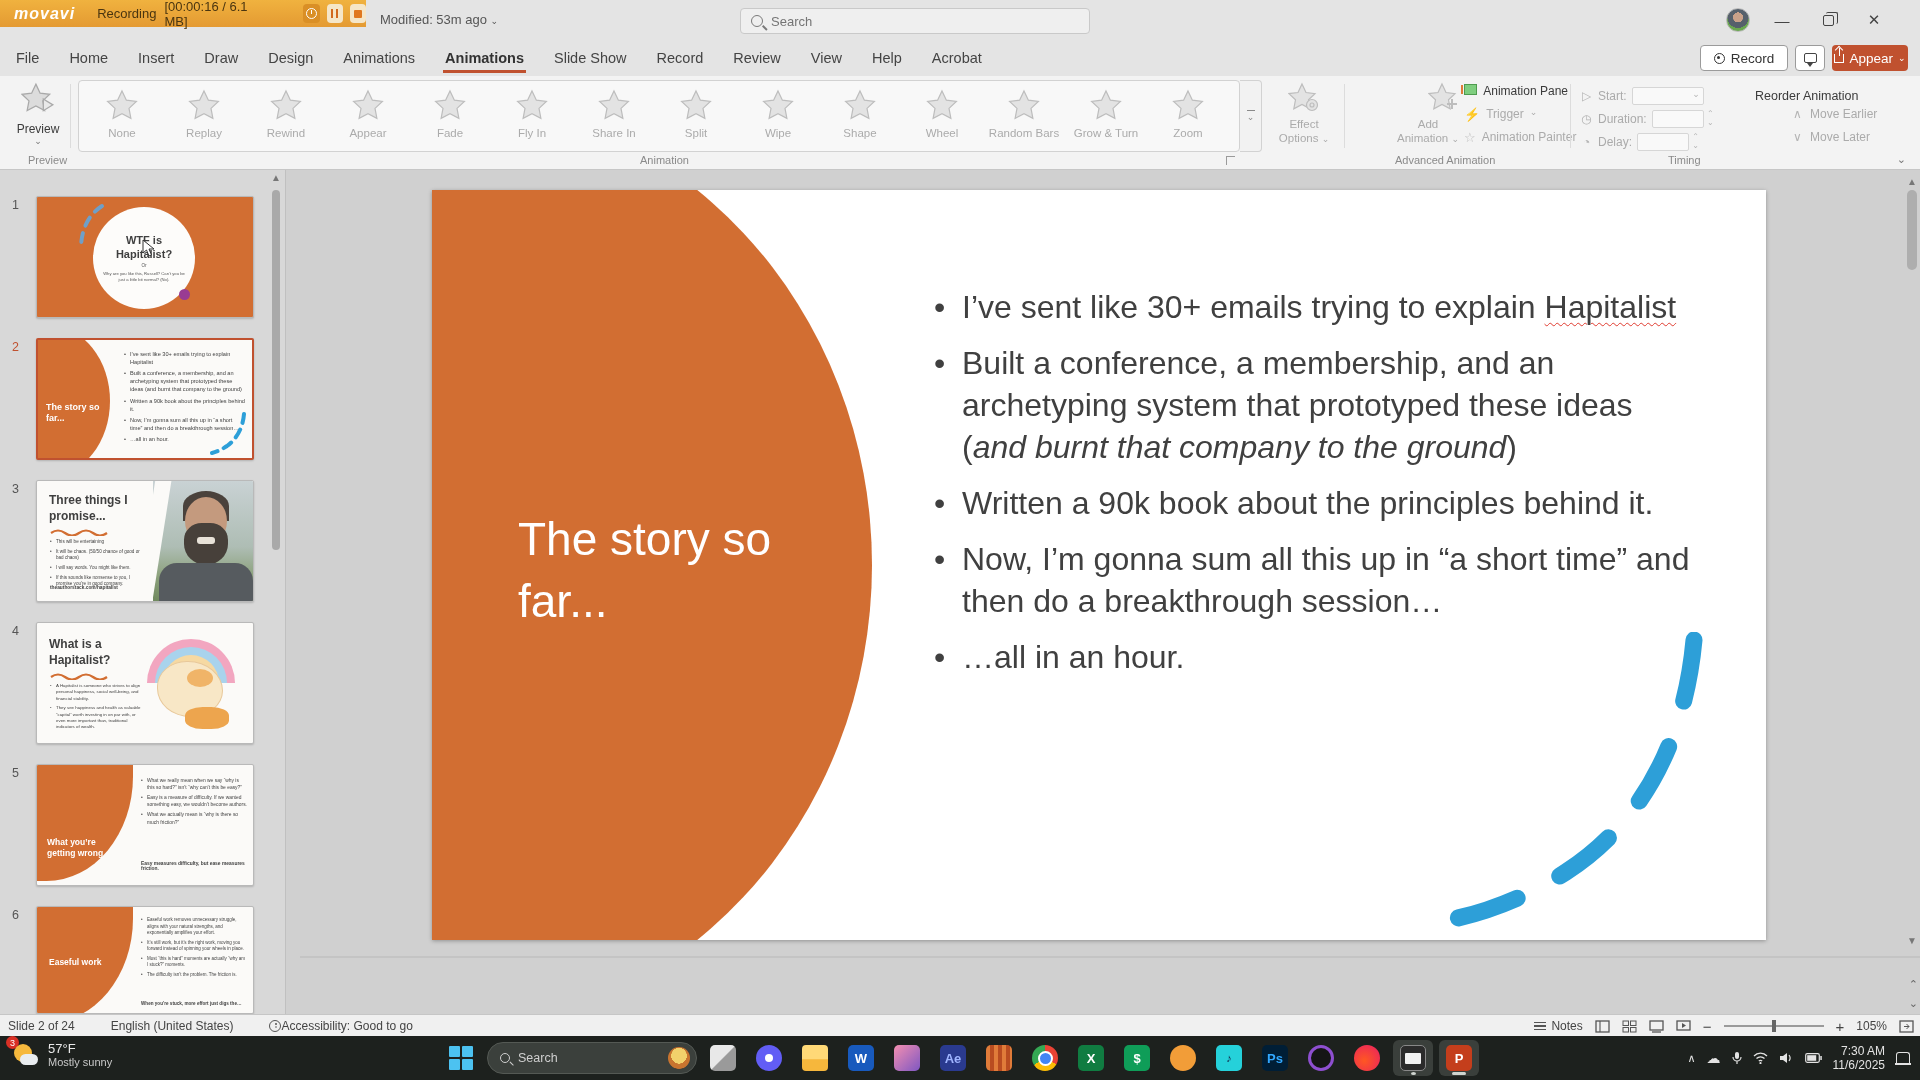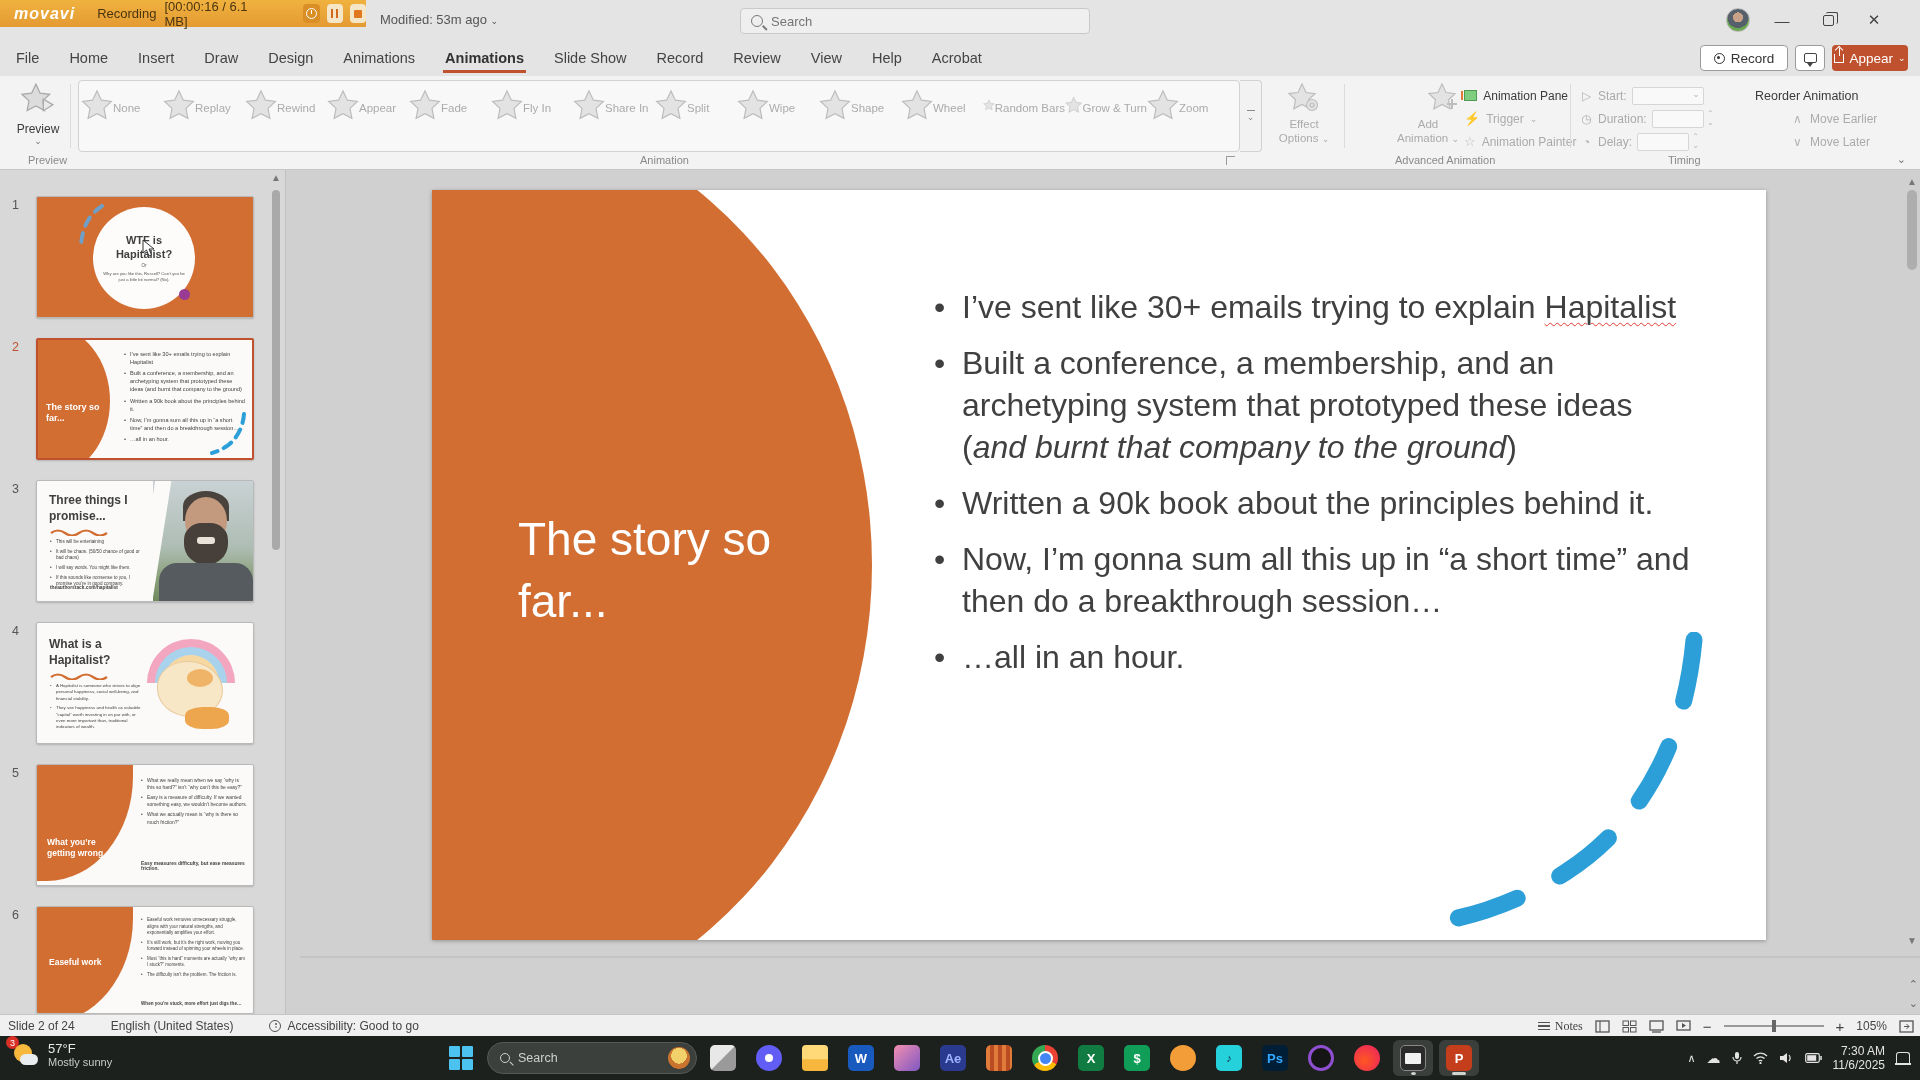--- a/index.html
+++ b/index.html
@@ -51,29 +51,29 @@
   .chev { font-size:9px; color:inherit; }
 
   
   #ribbon { position:absolute; left:0; top:76px; width:1920px; height:94px; background:#f3f3f3; border-bottom:1px solid #c6c6c6; }
   .vsep { position:absolute; top:8px; height:64px; width:1px; background:#dcdcdc; }
   #preview-btn { position:absolute; left:12px; top:6px; width:52px; height:72px; display:flex; flex-direction:column; align-items:center; }
   #preview-btn .lbl { font-size:12px; color:#3b3b3b; margin-top:6px; }
   .star { fill:#dcdcdc; stroke:#a9a9a9; stroke-width:1.2; }
   .star-dis { fill:#e3e3e3; stroke:#bdbdbd; stroke-width:1.2; }
   #gallery { position:absolute; left:78px; top:4px; width:1162px; height:72px; border:1px solid #d2d2d2; border-radius:4px; background:#f8f8f8; display:flex; align-items:flex-start; padding:4px 2px; }
-  .gal-item { width:82px; display:flex; flex-direction:row; align-items:center; padding-top:4px;text-align:right; }
+  .gal-item { width:82px; display:flex; flex-direction:column; align-items:center; padding-top:4px;text-align:right; }
   .gal-item .lbl { font-size:11.5px; color:#ababab; margin-top:6px; white-space:nowrap; }
   #gallery-more { position:absolute; left:1240px; top:4px; width:22px; height:72px; border:1px solid #d2d2d2; border-left:none; border-radius:0 4px 4px 0; background:#f2f2f2; display:flex; align-items:center; justify-content:center; flex-direction:column; color:#8a8a8a; font-size:9px; }
   #gallery-more i { display:block; width:8px; height:1px; background:#8a8a8a; margin-bottom:1px; }
   .bigbtn { position:absolute; top:6px; width:64px; height:72px; display:flex; flex-direction:column; align-items:center; }
   .bigbtn .lbl { font-size:11.5px; color:#ababab; line-height:14px; text-align:center; margin-top:3px; }
   #effect-options { left:1272px; } #add-animation { left:1396px;align-items:flex-end; }
   #adv-col { position:absolute; left:1428px; top:8px; width:140px; }
-  .row-btn { display:flex; align-items:center; gap:6px; height:23px; font-size:12px; color:#ababab; white-space:nowrap;padding-left:36px; }
+  .row-btn { display:flex; align-items:flex-start; gap:6px; height:23px; font-size:12px; color:#ababab; white-space:nowrap;padding-left:36px; }
   .row-btn.enabled { color:#3b3b3b; }
   .pane-ic { width:14px; height:11px; background:#7fce7f; border:1px solid #4f9b4f; position:relative; }
   .pane-ic::before { content:""; position:absolute; left:-4px; top:0; width:2px; height:9px; background:#e07b39; }
   .bolt { color:#b8b8b8; font-size:13px; }
   .mini-star { font-size:13px; color:#bdbdbd; }
   #timing-col { position:absolute; left:1580px; top:8px; width:150px; }
   .t-row { display:flex; align-items:center; height:23px; gap:5px; font-size:12px; color:#ababab; }
   .t-ic { color:#b5b5b5; font-size:12px; width:13px; text-align:center; }
   .t-input { width:72px; height:18px; background:#f9f9f9; border:1px solid #d6d6d6; border-radius:2px; position:relative; }
   .t-input.combo::after { content:"⌄"; position:absolute; right:3px; top:1px; font-size:9px; color:#b5b5b5; }
@@ -552,27 +552,27 @@
     <span>⌄</span>
   </div>
 
   <div id="notes-splitter"></div>
 </div>
 
 <div id="statusbar">
   <div id="status-left">
     <span>Slide 2 of 24</span>
     <span>English (United States)</span>
-    <span style="display:flex;align-items:center;gap:6px;">
+    <span style="display:flex;align-items:center;">
       <span class="acc-ic"></span>
       <span>Accessibility: Good to go</span>
     </span>
   </div>
   <div id="status-right">
-    <span style="display:flex;align-items:center;gap:5px;font-family:Liberation Serif, serif;">
+    <span style="display:flex;align-items:center;gap:5px;">
       <span class="notes-lines">
           <i></i>
           <i></i>
           <i></i>
         </span>
       <span>Notes</span>
     </span>
     <svg width="15" height="13" viewBox="0 0 15 13">
         <rect x="1" y="1" width="13" height="11" fill="none" stroke="#555" stroke-width="1.3"></rect>
         <line x1="5" y1="1" x2="5" y2="12" stroke="#555" stroke-width="1.1"></line>

